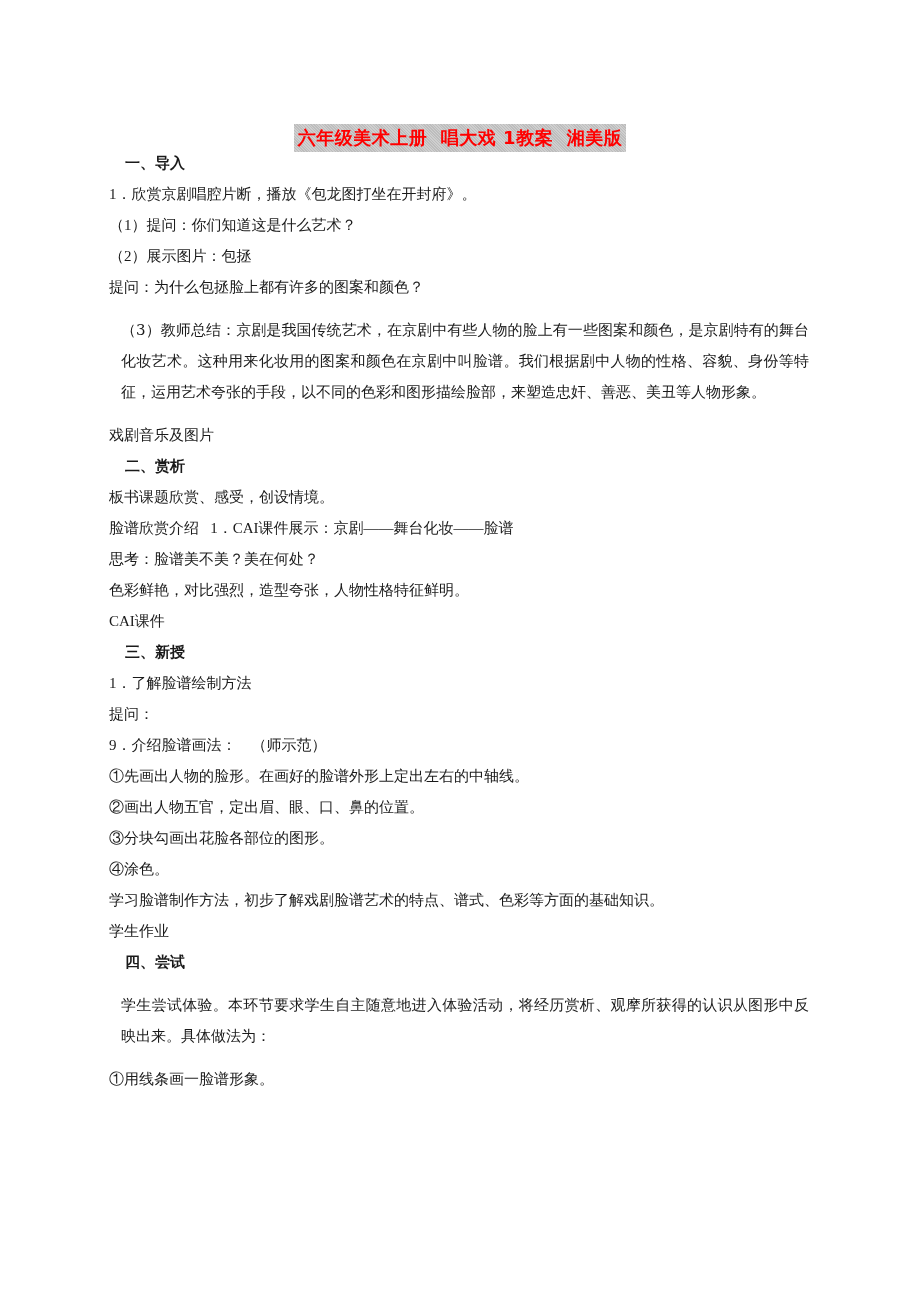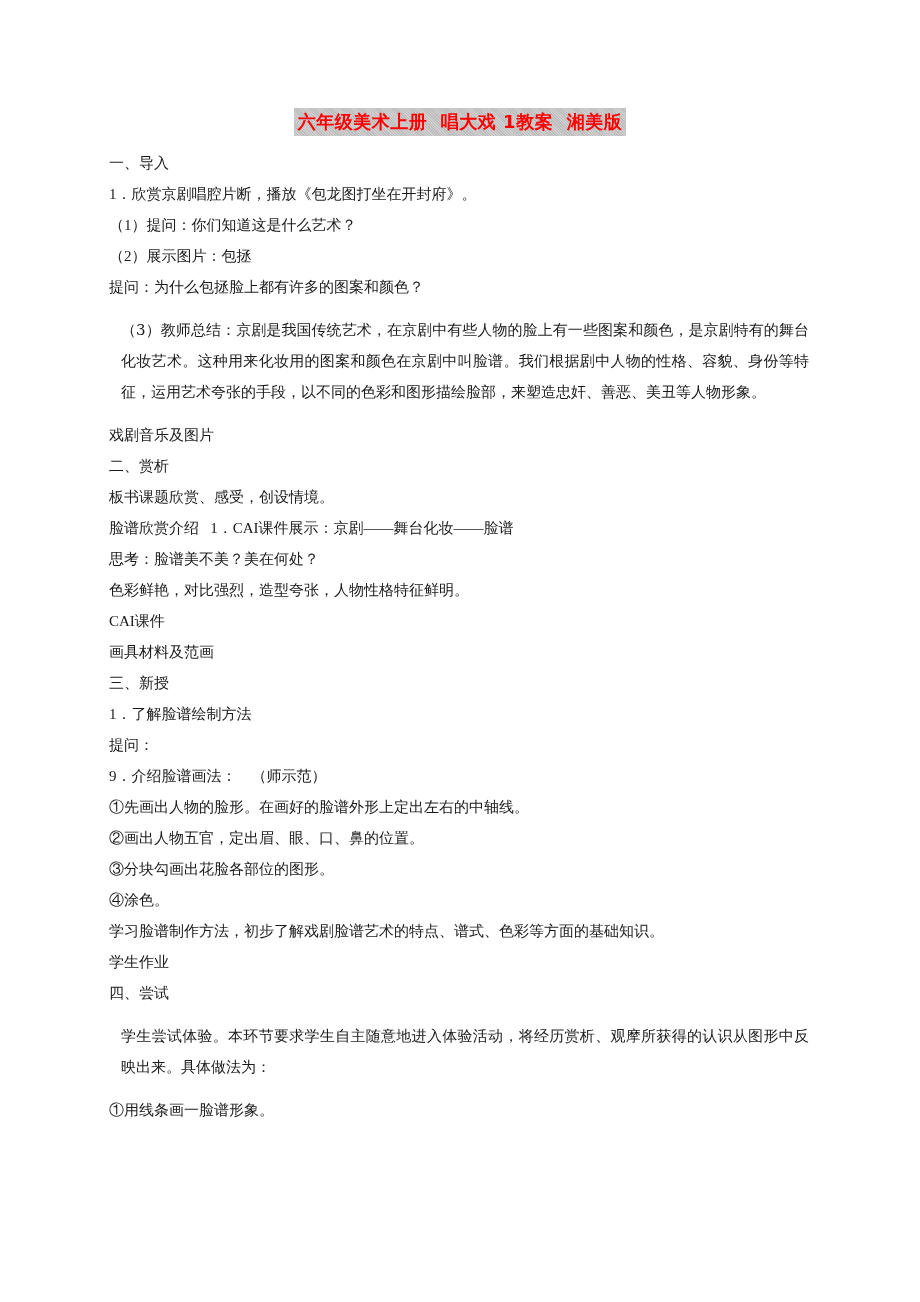--- a/index.html
+++ b/index.html
@@ -16,21 +16,21 @@
       color: #1a1a1a;
     }
     .page {
       position: absolute;
       left: 0; top: 0;
       width: 920px;
       height: 1302px;
     }
     .title-wrap {
       position: absolute;
-      top: 108px;
+      top: 124px;
       left: 0;
       width: 920px;
       text-align: center;
     }
     .title {
       display: inline-block;
       background: #c8c8c8;
       background-image: repeating-linear-gradient(45deg, #cfcfcf 0 1px, #bdbdbd 1px 2px);
       color: #ff0000;
       font-family: "DejaVu Sans", "Liberation Sans", sans-serif;
@@ -50,22 +50,23 @@
     }
     .line {
       font-size: 15px;
       line-height: 31px;
       white-space: pre-wrap;
       margin: 0;
       font-family: Liberation Serif, serif;
     }
     .heading {
       font-family: "DejaVu Sans", "Liberation Sans", sans-serif;
-      font-weight: normal;
+      font-weight: bold;
       font-size: 15px;
+      margin-left: 16px;
     }
     .para {
       font-size: 15px;
       line-height: 31px;
       margin: 12px;
       text-align: justify;
     }
   </style>
 </head>
 <body>
@@ -84,21 +85,20 @@
     <div class="line">提问：为什么包拯脸上都有许多的图案和颜色？</div>
     <div class="para">（3）教师总结：京剧是我国传统艺术，在京剧中有些人物的脸上有一些图案和颜色，是京剧特有的舞台化妆艺术。这种用来化妆用的图案和颜色在京剧中叫脸谱。我们根据剧中人物的性格、容貌、身份等特征，运用艺术夸张的手段，以不同的色彩和图形描绘脸部，来塑造忠奸、善恶、美丑等人物形象。</div>
     <div class="line">戏剧音乐及图片</div>
 
     <div class="line heading">二、赏析</div>
     <div class="line">板书课题欣赏、感受，创设情境。</div>
     <div class="line">脸谱欣赏介绍   1．CAI课件展示：京剧——舞台化妆——脸谱</div>
     <div class="line">思考：脸谱美不美？美在何处？</div>
     <div class="line">色彩鲜艳，对比强烈，造型夸张，人物性格特征鲜明。</div>
     <div class="line">CAI课件</div>
-    <div class="line">画具材料及范画</div>
 
     <div class="line heading">三、新授</div>
     <div class="line">1．了解脸谱绘制方法</div>
     <div class="line">提问：</div>
     <div class="line">9．介绍脸谱画法：    （师示范）</div>
     <div class="line">①先画出人物的脸形。在画好的脸谱外形上定出左右的中轴线。</div>
     <div class="line">②画出人物五官，定出眉、眼、口、鼻的位置。</div>
     <div class="line">③分块勾画出花脸各部位的图形。</div>
     <div class="line">④涂色。</div>
     <div class="line">学习脸谱制作方法，初步了解戏剧脸谱艺术的特点、谱式、色彩等方面的基础知识。</div>

